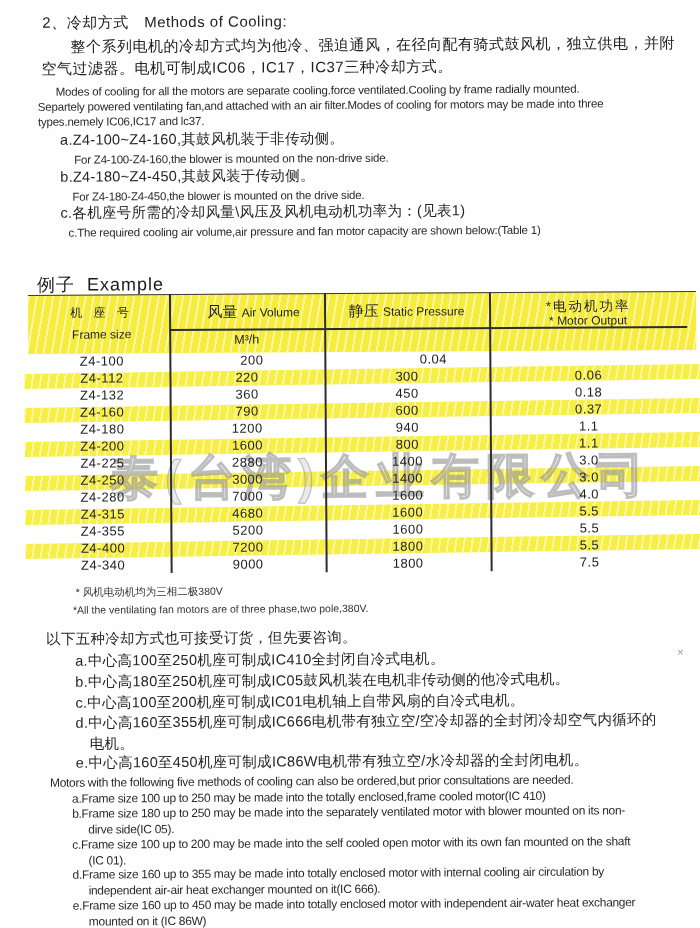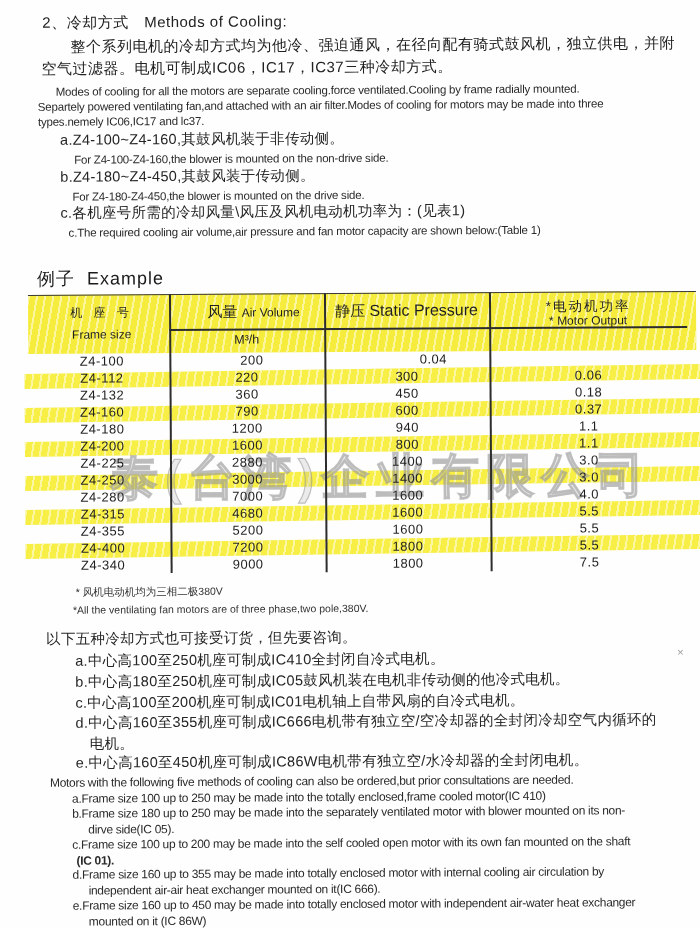--- a/index.html
+++ b/index.html
@@ -61,35 +61,35 @@
   <div class="ln en" style="left:58px;top:83px;">Modes of cooling for all the motors are separate cooling.force ventilated.Cooling by frame radially mounted.</div>
   <div class="ln en" style="left:40px;top:98px;">Separtely powered ventilating fan,and attached with an air filter.Modes of cooling for motors may be made into three</div>
   <div class="ln en" style="left:40px;top:113px;">types.nemely IC06,IC17 and lc37.</div>
   <div class="ln zh-sm" style="left:62px;top:129px;">a.Z4-100~Z4-160,其鼓风机装于非传动侧。</div>
   <div class="ln en" style="left:76px;top:151px;">For Z4-100-Z4-160,the blower is mounted on the non-drive side.</div>
   <div class="ln zh-sm" style="left:62px;top:166px;">b.Z4-180~Z4-450,其鼓风装于传动侧。</div>
   <div class="ln en" style="left:74px;top:188px;">For Z4-180-Z4-450,the blower is mounted on the drive side.</div>
   <div class="ln zh-sm" style="left:62px;top:202px;">c.各机座号所需的冷却风量\风压及风机电动机功率为：(见表1)</div>
   <div class="ln en" style="left:70px;top:224px;">c.The required cooling air volume,air pressure and fan motor capacity are shown below:(Table 1)</div>
 
-  <div class="ln example-heading" style="left:38px;top:266px;">例子  Example</div>
+  <div class="ln example-heading" style="left:38px;top:272px;">例子  Example</div>
 
   <div class="tbl">
     <div class="tbl-header"></div>
 
     <div class="hcell" style="left:0;top:10px;width:135px;font-size:12px;letter-spacing:4px;">机 座 号</div>
     <div class="hcell" style="left:0;top:33px;width:135px;font-size:12px;">Frame size</div>
     <div class="hcell" style="left:135px;top:9px;width:169px;font-size:15px;">
       <span>风量</span>
       <span style="font-size:12px;">Air Volume</span>
     </div>
     <div class="hcell" style="left:135px;top:39px;width:155px;font-size:12.5px;">M³/h</div>
     <div class="hcell" style="left:290px;top:9px;width:165px;font-size:15px;">
       <span>静压</span>
-      <span style="font-size:16px;">Static Pressure</span>
+      <span style="font-size:12px;">Static Pressure</span>
     </div>
     <div class="hcell" style="left:455px;top:6px;width:198px;font-size:13.5px;letter-spacing:2px;">*电动机功率</div>
     <div class="hcell" style="left:455px;top:22px;width:198px;font-size:12px;">* Motor Output</div>
 
     <div class="vline" style="left:135px;"></div>
     <div class="vline" style="left:290px;"></div>
     <div class="vline" style="left:455px;"></div>
     <div class="hline"></div>
 
     <div id="table-rows">
@@ -190,20 +190,20 @@
   <div class="ln zh-sm" style="left:74px;top:692px;">c.中心高100至200机座可制成IC01电机轴上自带风扇的自冷式电机。</div>
   <div class="ln zh-sm" style="left:74px;top:712px;">d.中心高160至355机座可制成IC666电机带有独立空/空冷却器的全封闭冷却空气内循环的</div>
   <div class="ln zh-sm" style="left:88px;top:733px;">电机。</div>
   <div class="ln zh-sm" style="left:74px;top:752px;">e.中心高160至450机座可制成IC86W电机带有独立空/水冷却器的全封闭电机。</div>
 
   <div class="ln en-b" style="left:48px;top:774px;">Motors with the following five methods of cooling can also be ordered,but prior consultations are needed.</div>
   <div class="ln en-b" style="left:70px;top:790px;">a.Frame size 100 up to 250 may be made into the totally enclosed,frame cooled motor(IC 410)</div>
   <div class="ln en-b" style="left:70px;top:805px;">b.Frame size 180 up to 250 may be made into the separately ventilated motor with blower mounted on its non-</div>
   <div class="ln en-b" style="left:86px;top:821px;">dirve side(IC 05).</div>
   <div class="ln en-b" style="left:70px;top:836px;">c.Frame size 100 up to 200 may be made into the self cooled open motor with its own fan mounted on the shaft</div>
-  <div class="ln en-b" style="left:74px;top:852px;font-weight:bold;">(IC 01).</div>
+  <div class="ln en-b" style="left:86px;top:852px;">(IC 01).</div>
   <div class="ln en-b" style="left:70px;top:866px;">d.Frame size 160 up to 355 may be made into totally enclosed motor with internal cooling air circulation by</div>
   <div class="ln en-b" style="left:86px;top:882px;">independent air-air heat exchanger mounted on it(IC 666).</div>
   <div class="ln en-b" style="left:70px;top:897px;">e.Frame size 160 up to 450 may be made into totally enclosed motor with independent air-water heat exchanger</div>
   <div class="ln en-b" style="left:86px;top:913px;">mounted on it (IC 86W)</div>
 
   <div class="artifact" style="left:676px;top:648px;">×</div>
 </div>
 
 </body></html>

